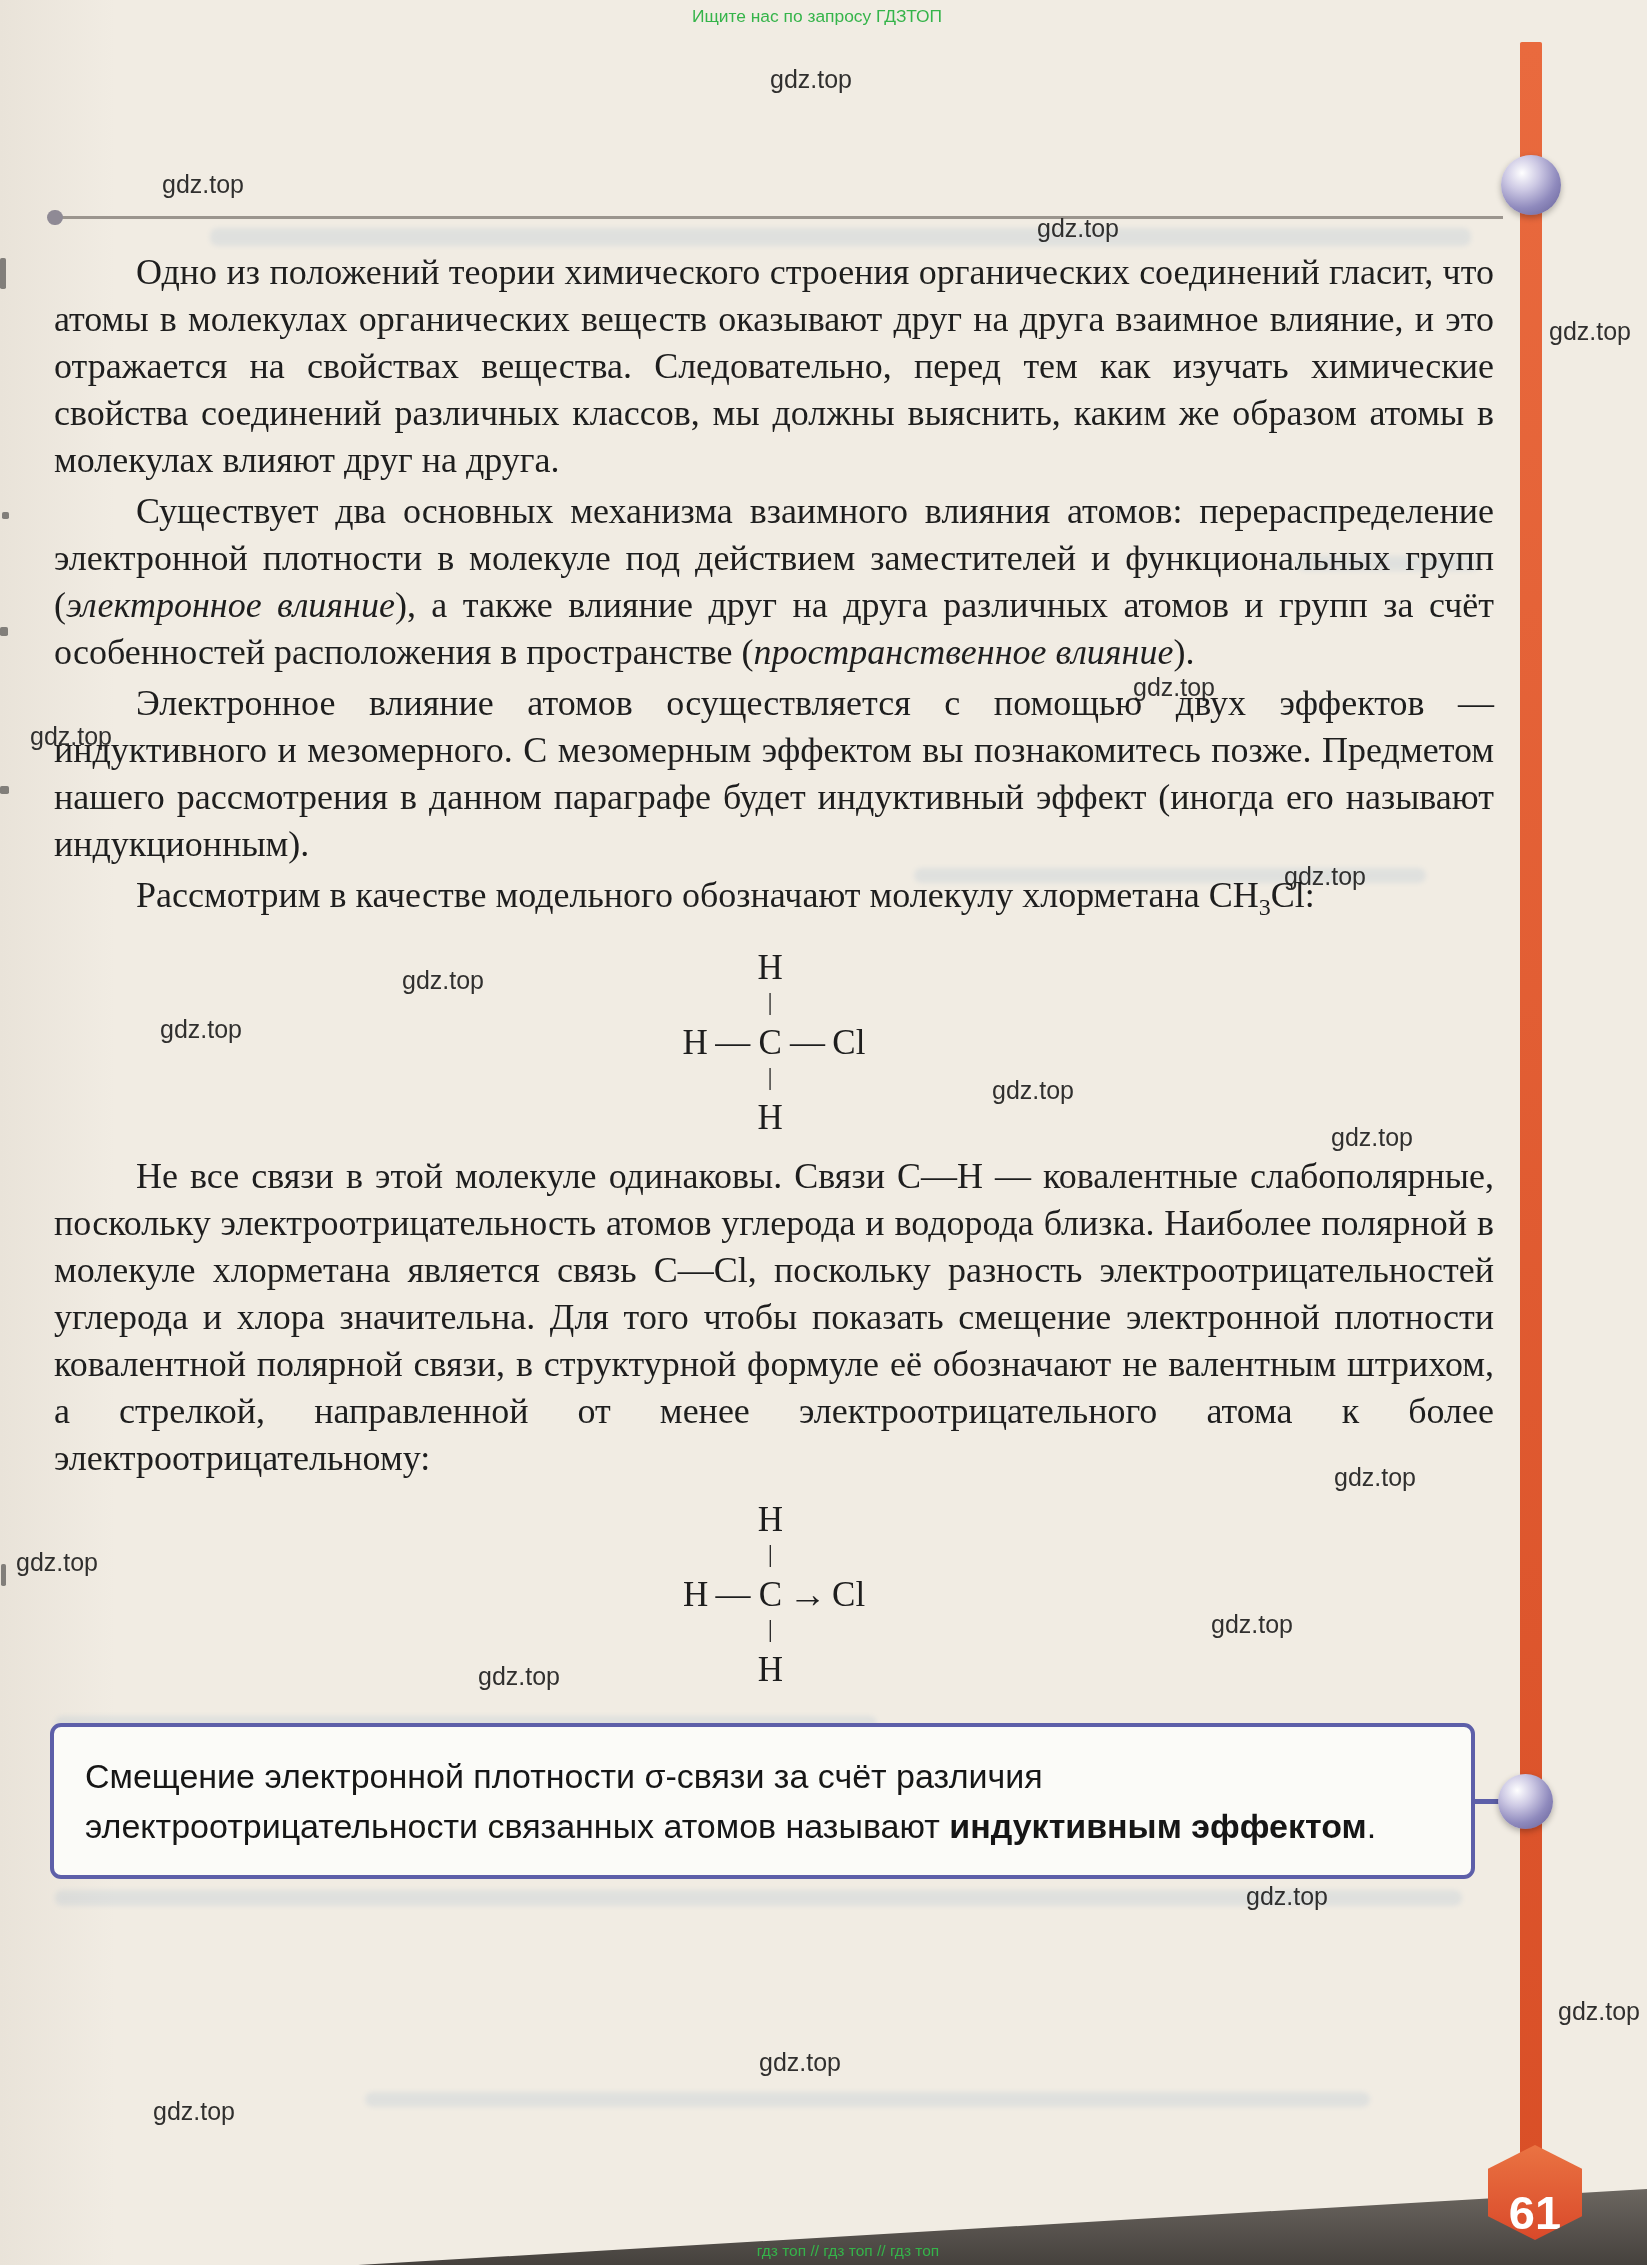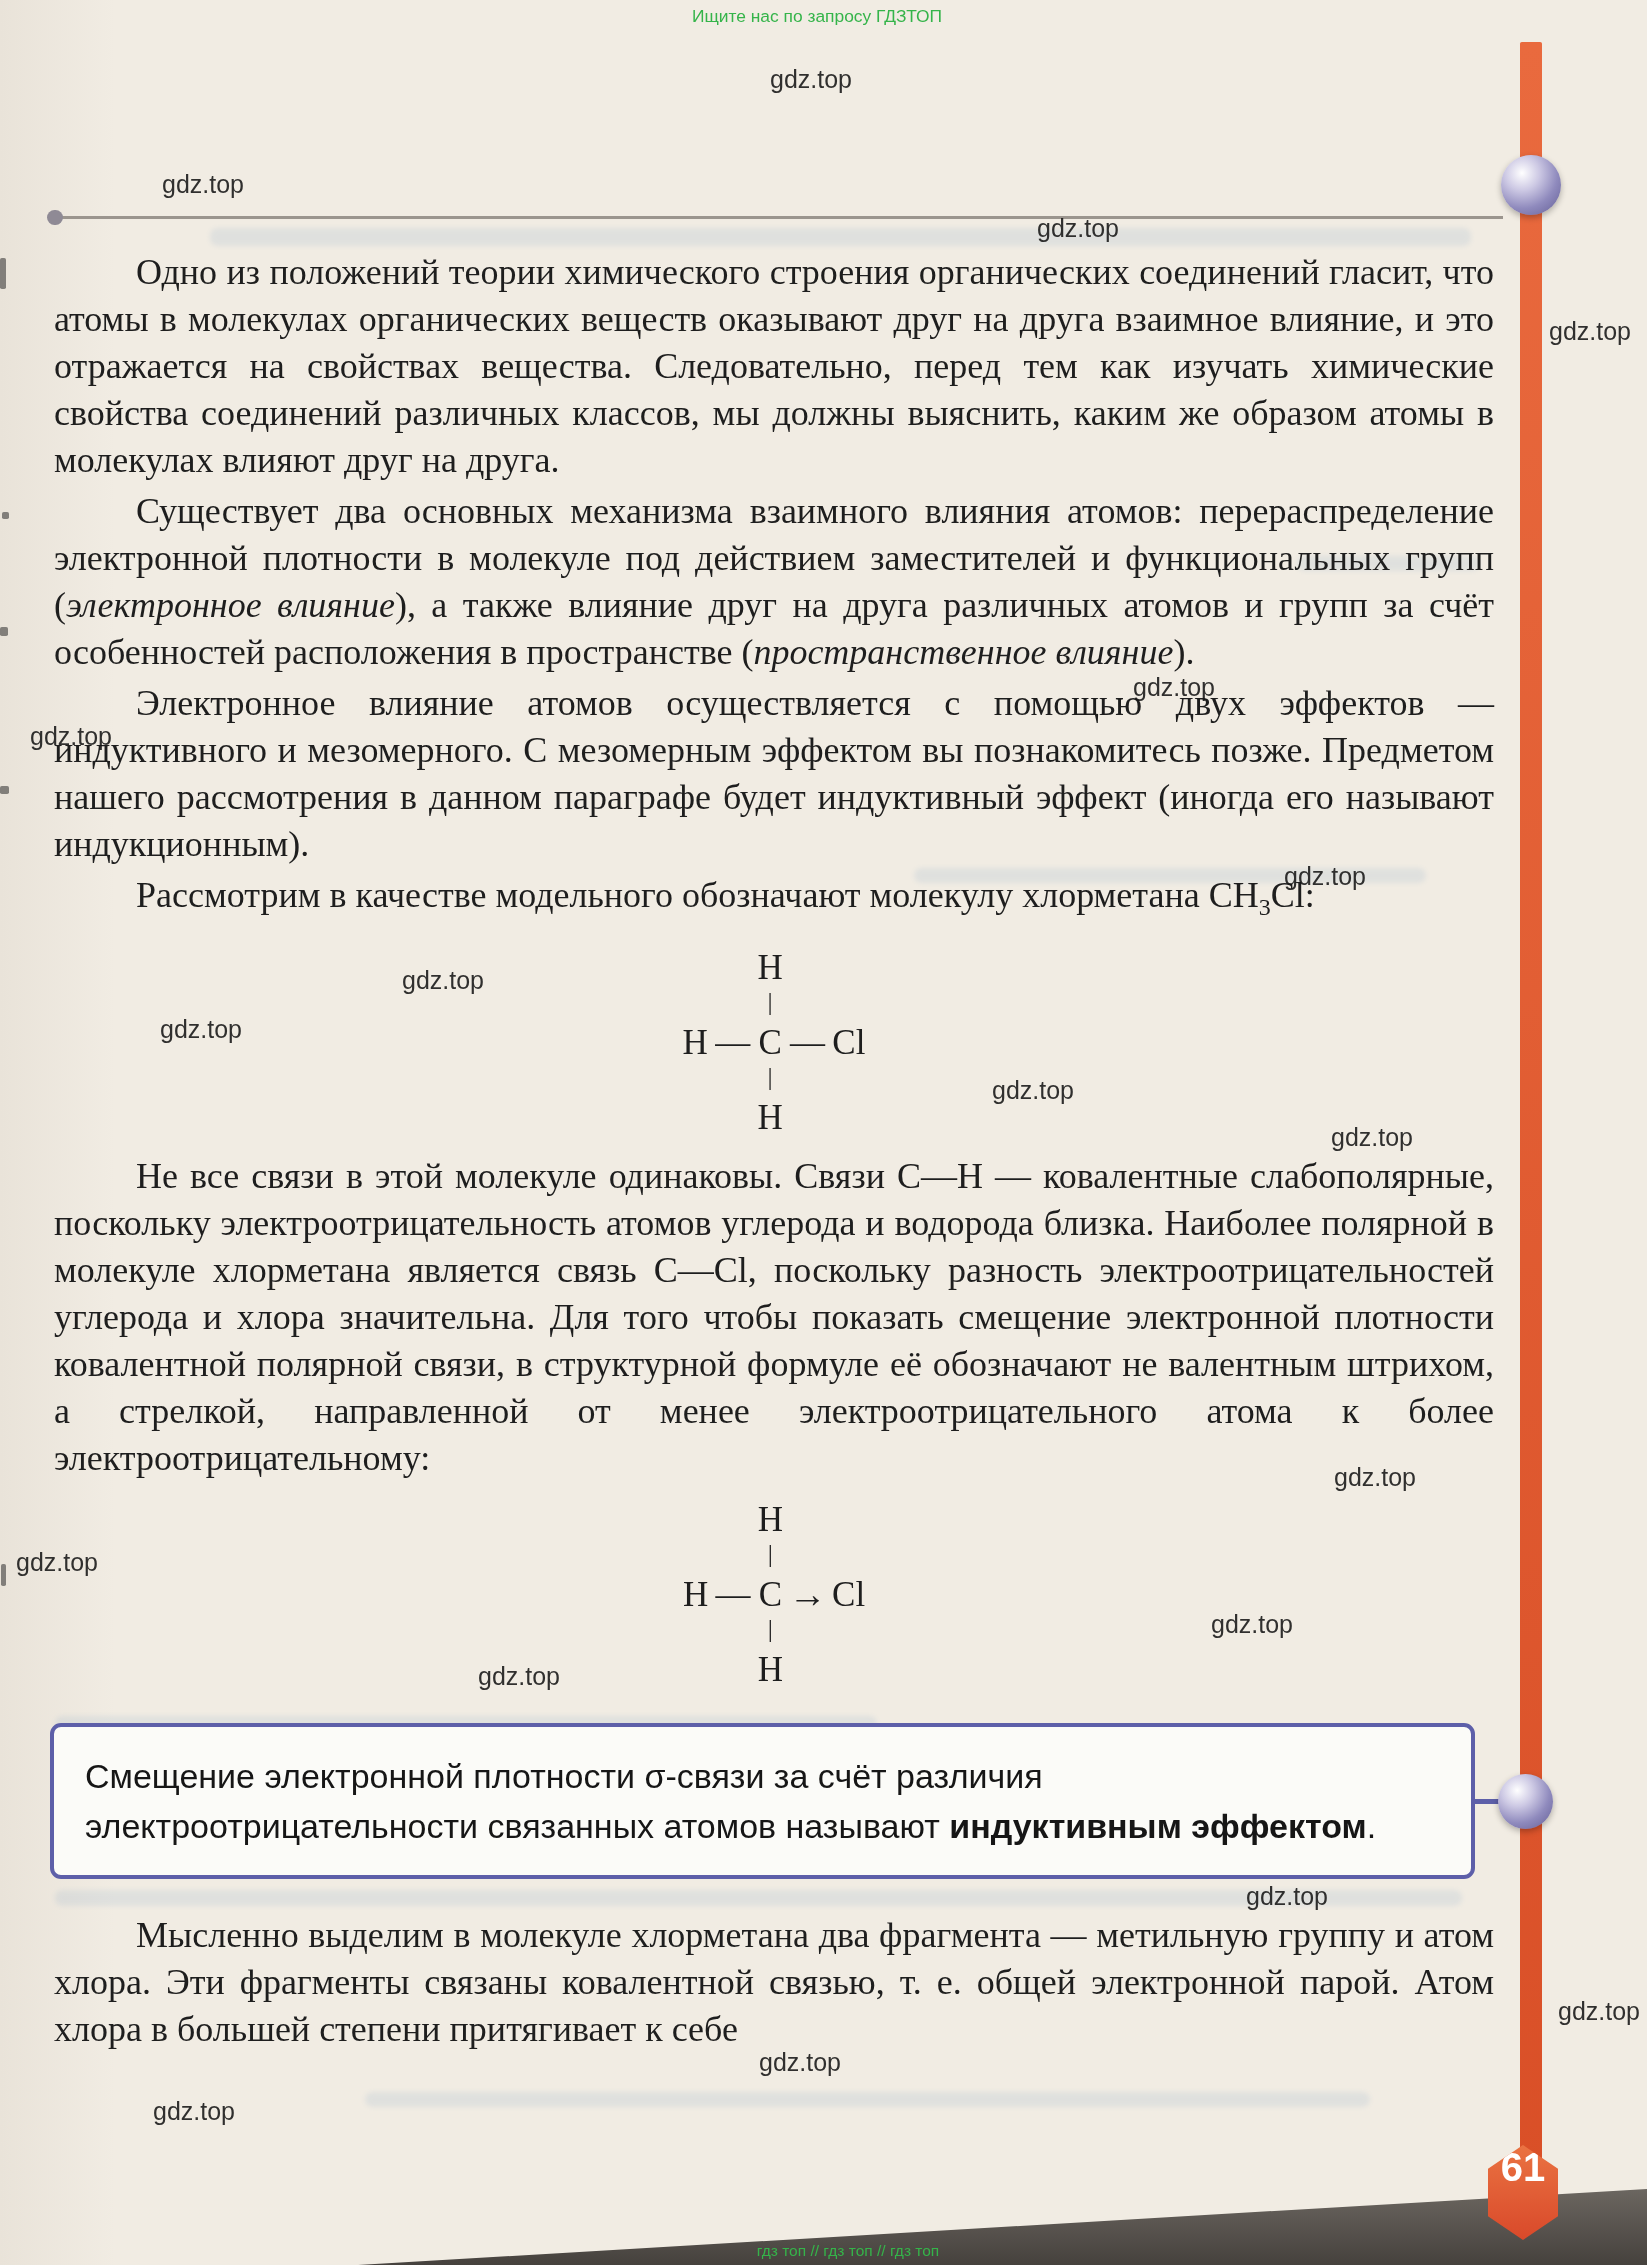--- a/index.html
+++ b/index.html
@@ -75,25 +75,25 @@
     margin-top:-1.8px; background:#5d5fa9;
   }
   .sphere-box { position:absolute; right:-82px; top:50%; width:55px; height:55px; margin-top:-27.4px;
     border-radius:50%;
     background:radial-gradient(circle at 35% 30%, #ffffff 0%, #cdc9e4 30%, #8f8abd 62%, #615c93 100%);
     box-shadow:0 2.7px 6.4px rgba(0,0,0,.28);
   }
 
   
   .hexagon {
-    position:absolute; left:1488px; top:2145px; width:70px; height:95px; z-index:4;
+    position:absolute; left:1488px; top:2145px; width:94px; height:95px; z-index:4;
     background:linear-gradient(180deg,#ea7342,#d9492a);
     clip-path:polygon(50% 0,100% 25%,100% 75%,50% 100%,0 75%,0 25%);
-    display:flex; align-items:flex-start; justify-content:center;
-    color:#ffffff; font-family:"Liberation Sans", sans-serif; font-weight:700; font-size:40px;
+    display:flex; align-items:flex-end; justify-content:center;
+    color:#ffffff; font-family:"Liberation Sans", sans-serif; font-weight:700; font-size:47px;
   }
 
   
   .wedge {
     position:absolute; left:358px; top:2189px; width:1289px; height:76px; z-index:3;
     background:linear-gradient(180deg,#6b6660,#45413d);
     clip-path:polygon(0 100%, 100% 0, 100% 100%);
   }
 
   
@@ -174,21 +174,20 @@
         <span>Cl</span>
       </div>
     </div>
 
     <div class="def-box">
       <span>Смещение электронной плотности σ-связи за счёт различия электроотрицательности связанных атомов называют </span><strong>индуктивным эффектом</strong><span>.</span>
       <span class="box-connector"></span>
       <span class="sphere-box"></span>
     </div>
 
-    <p class="para">Мысленно выделим в молекуле хлорметана два фрагмента — метильную группу и атом хлора. Эти фрагменты связаны ковалентной связью, т. е. общей электронной парой. Атом хлора в большей степени притягивает к себе</p>
 
   </main>
 
   <span class="wm" style="left:811px;top:79px">gdz.top</span>
   <span class="wm" style="left:203px;top:184px">gdz.top</span>
   <span class="wm" style="left:1078px;top:228px">gdz.top</span>
   <span class="wm" style="left:1590px;top:331px">gdz.top</span>
   <span class="wm" style="left:1174px;top:687px">gdz.top</span>
   <span class="wm" style="left:71px;top:736px">gdz.top</span>
   <span class="wm" style="left:1325px;top:876px">gdz.top</span>

